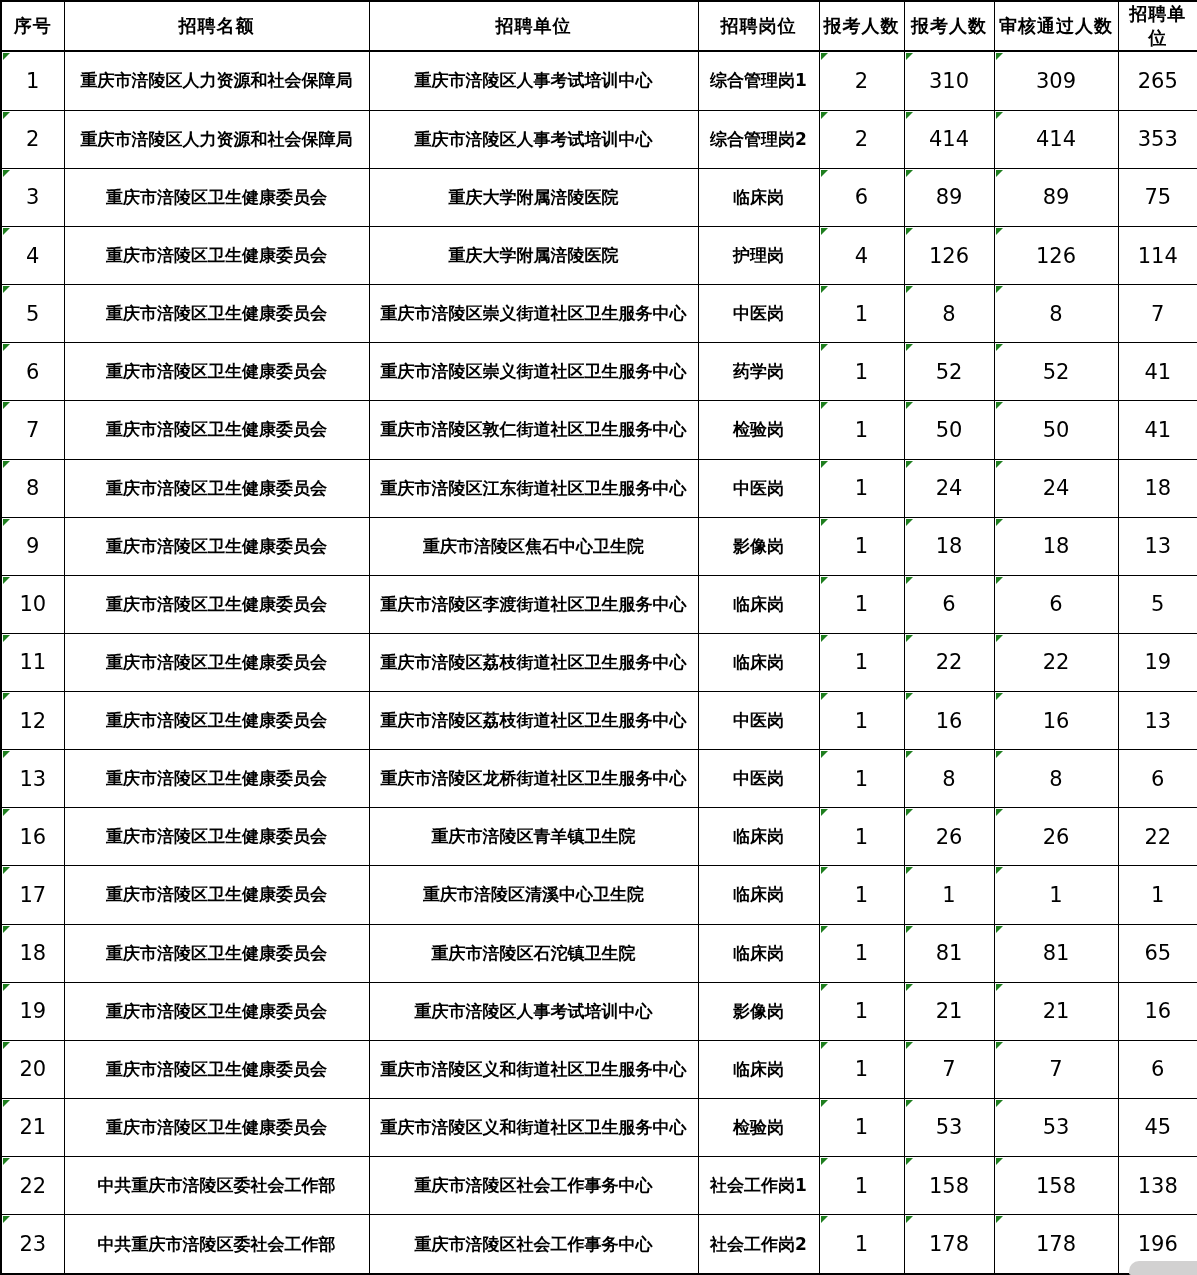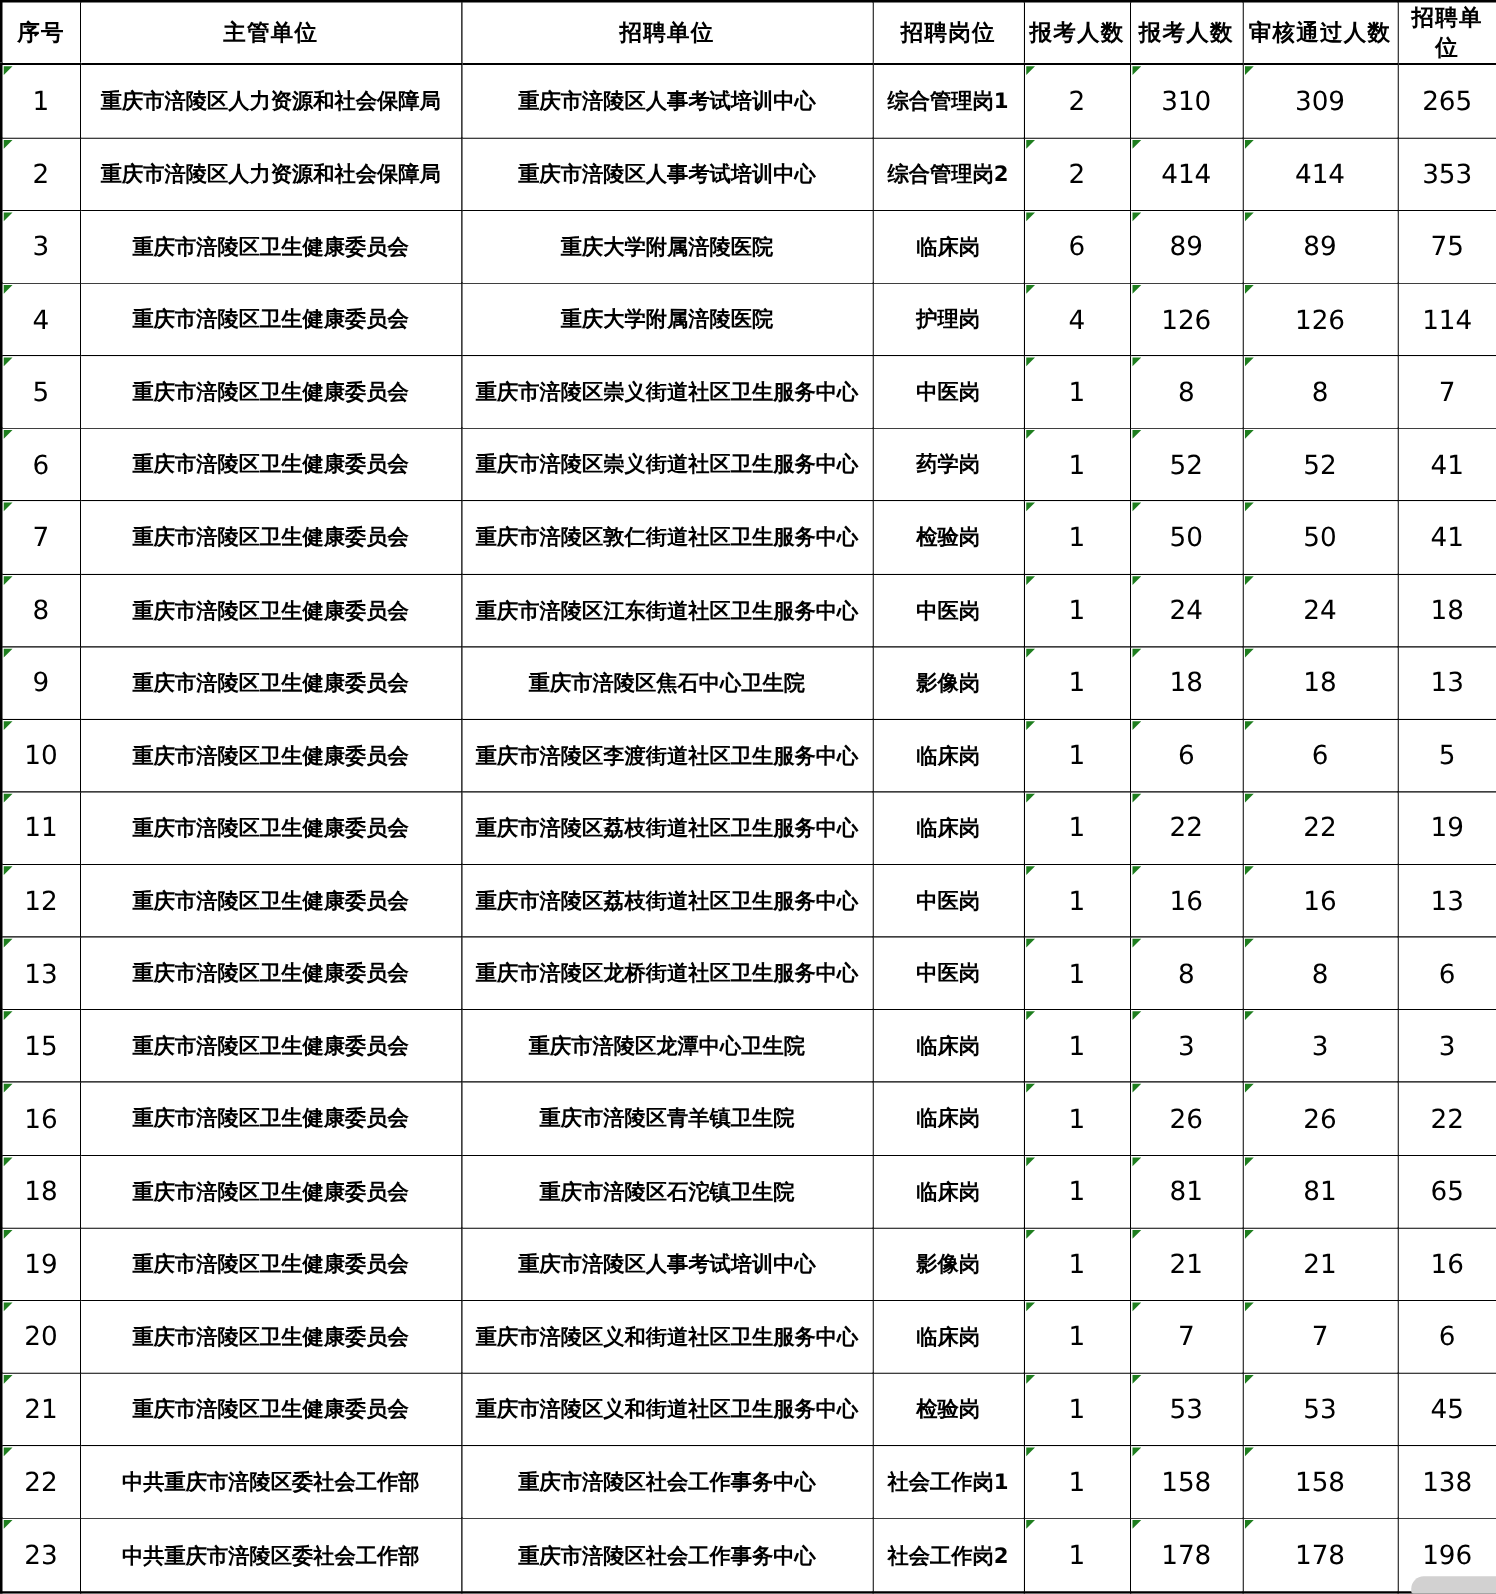--- a/index.html
+++ b/index.html
@@ -77,21 +77,21 @@
     <col style="width:329px">
     <col style="width:121px">
     <col style="width:85px">
     <col style="width:90px">
     <col style="width:124px">
     <col style="width:80px">
   </colgroup>
   <thead>
     <tr>
         <th>序号</th>
-        <th>主管单位</th>
+        <th>招聘名额</th>
         <th>招聘单位</th>
         <th>招聘岗位</th>
         <th>报考人数</th>
         <th>报考人数</th>
         <th>审核通过人数</th>
         <th>招聘单位</th>
       </tr>
   </thead>
   <tbody>
       <tr>
@@ -218,38 +218,38 @@
         <td class="num"><span>13</span><i class="tri"></i></td>
         <td class="txt"><span>重庆市涪陵区卫生健康委员会</span></td>
         <td class="txt"><span>重庆市涪陵区龙桥街道社区卫生服务中心</span></td>
         <td class="txt"><span>中医岗</span></td>
         <td class="num"><span>1</span><i class="tri"></i></td>
         <td class="num"><span>8</span><i class="tri"></i></td>
         <td class="num"><span>8</span><i class="tri"></i></td>
         <td class="num"><span>6</span></td>
       </tr>
       <tr>
-        <td class="num"><span>15</span><i class="tri"></i></td>
-        <td class="txt"><span>重庆市涪陵区卫生健康委员会</span></td>
-        <td class="txt"><span>重庆市涪陵区龙潭中心卫生院</span></td>
-        <td class="txt"><span>临床岗</span></td>
-        <td class="num"><span>1</span><i class="tri"></i></td>
-        <td class="num"><span>3</span><i class="tri"></i></td>
-        <td class="num"><span>3</span><i class="tri"></i></td>
-        <td class="num"><span>3</span></td>
-      </tr>
-      <tr>
         <td class="num"><span>16</span><i class="tri"></i></td>
         <td class="txt"><span>重庆市涪陵区卫生健康委员会</span></td>
         <td class="txt"><span>重庆市涪陵区青羊镇卫生院</span></td>
         <td class="txt"><span>临床岗</span></td>
         <td class="num"><span>1</span><i class="tri"></i></td>
         <td class="num"><span>26</span><i class="tri"></i></td>
         <td class="num"><span>26</span><i class="tri"></i></td>
         <td class="num"><span>22</span></td>
+      </tr>
+      <tr>
+        <td class="num"><span>17</span><i class="tri"></i></td>
+        <td class="txt"><span>重庆市涪陵区卫生健康委员会</span></td>
+        <td class="txt"><span>重庆市涪陵区清溪中心卫生院</span></td>
+        <td class="txt"><span>临床岗</span></td>
+        <td class="num"><span>1</span><i class="tri"></i></td>
+        <td class="num"><span>1</span><i class="tri"></i></td>
+        <td class="num"><span>1</span><i class="tri"></i></td>
+        <td class="num"><span>1</span></td>
       </tr>
       <tr>
         <td class="num"><span>18</span><i class="tri"></i></td>
         <td class="txt"><span>重庆市涪陵区卫生健康委员会</span></td>
         <td class="txt"><span>重庆市涪陵区石沱镇卫生院</span></td>
         <td class="txt"><span>临床岗</span></td>
         <td class="num"><span>1</span><i class="tri"></i></td>
         <td class="num"><span>81</span><i class="tri"></i></td>
         <td class="num"><span>81</span><i class="tri"></i></td>
         <td class="num"><span>65</span></td>

